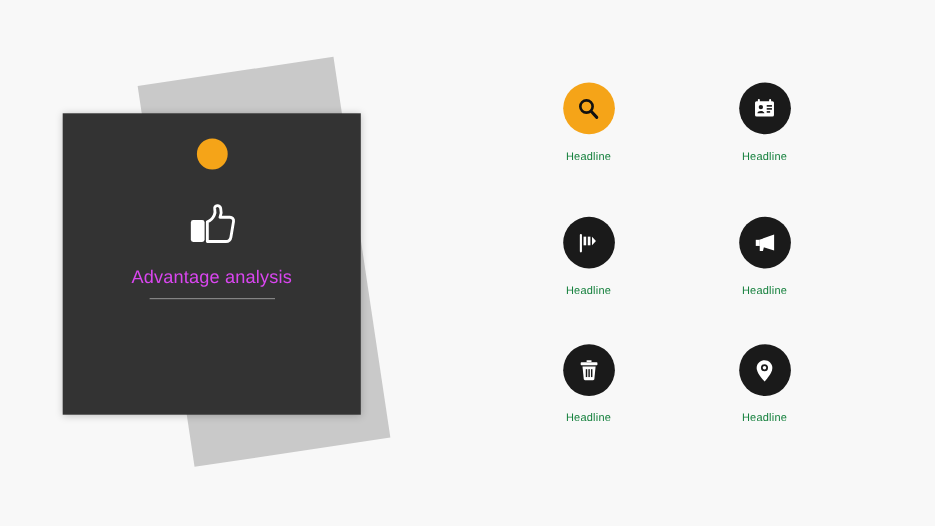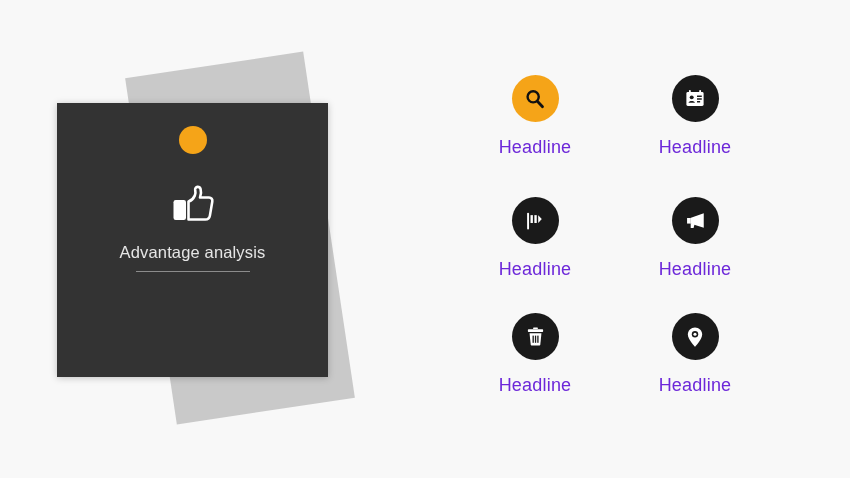--- a/index.html
+++ b/index.html
@@ -75,21 +75,21 @@
     height: 44px;
   }
   .thumb-wrap svg { display:block; }
 
   .card-title {
     position: absolute;
     left: 0;
     right: 0;
     top: 140px;
     font-size: 16.5px;
-    color: #e5e5e5;
+    color: #d946ef;
     letter-spacing: 0.15px;
     font-weight: 400;
   }
 
   .card-divider {
     position: absolute;
     left: 50%;
     top: 168px;
     margin-left: -57px;
     width: 114px;
@@ -147,22 +147,22 @@
     width: 46px;
     height: 46px;
     border-radius: 50% 0 50% 50%;
     background: linear-gradient(135deg, rgba(0,0,0,0.14), rgba(0,0,0,0.0) 72%);
     z-index: -1;
   }
   .icon-circle svg { display: block; position: relative; z-index: 1; }
 
   .icon-label {
     margin-top: 15px;
-    font-size: 18px;
-    color: #6d28d9;
+    font-size: 10px;
+    color: #15803d;
     font-weight: 400;
     letter-spacing: 0.2px;
   }
 </style>
 </head>
 <body>
 
 <div id="stage">
 
   <div class="left-panel">

